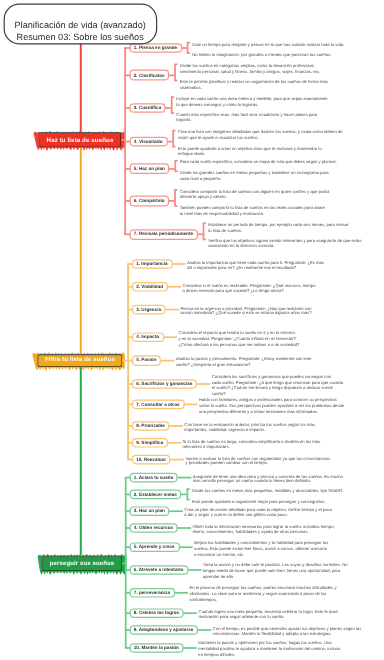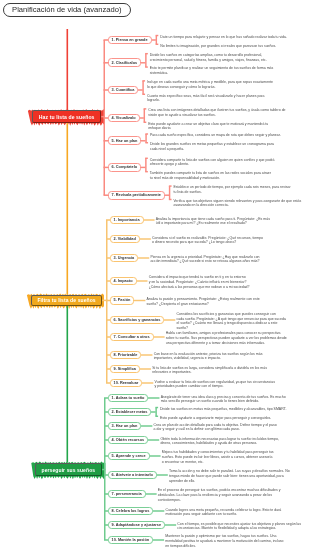--- a/index.html
+++ b/index.html
@@ -2,23 +2,23 @@
 <html><head>
 <meta charset="utf-8">
 <title>Planificacion de vida - Resumen 03</title>
 <style>
 html,body{margin:0;padding:0;background:#ffffff;}
 body{width:310px;height:550px;overflow:hidden;position:relative;
  font-family:"Liberation Sans",sans-serif;}
 #map{position:absolute;left:0;top:0;width:310px;height:550px;}
 #links{position:absolute;left:0;top:0;width:310px;height:550px;overflow:visible;}
 
-.title-box{position:absolute;left:2.7px;top:2.6px;width:128.2px;height:14px;
+.title-box{position:absolute;left:2.7px;top:2.6px;width:128.2px;height:34px;
  border:0.85px solid #3c3c3c;border-radius:13px;background:#fff;box-sizing:border-box;
- display:flex;flex-direction:column;align-items:center;justify-content:center;z-index:5;}
+ display:flex;flex-direction:column;align-items:center;justify-content:flex-end;z-index:5;}
 .title-box span{display:block;font-size:7.6px;line-height:9.6px;color:#2b2b2b;
  white-space:nowrap;}
 
 .hub{position:absolute;box-sizing:border-box;display:flex;align-items:center;
  justify-content:center;color:#fff;font-weight:bold;white-space:nowrap;
  border-radius:2.2px;z-index:4;letter-spacing:0.1px;}
 .hub.red{background:#ee3124;font-size:5.1px;border:1.05px solid #5a5a5a;border-bottom-color:#7a2018;border-right-color:#7a2018;}
 .hub.orange{background:#f0a81e;font-size:5.0px;border:1.05px solid #5a5a5a;border-bottom-color:#6e5213;border-right-color:#6e5213;}
 .hub.green{background:#1f9c44;font-size:5.0px;border:1.05px solid #5a5a5a;border-bottom-color:#14592a;border-right-color:#14592a;}
 
@@ -123,20 +123,21 @@
       <rect x="145.040625" y="493.275" width="11.599999999999989" height="1.45" fill="#6ecb8e"></rect>
       <rect x="104" y="510.25" width="4.7" height="1.5" fill="#6ecb8e"></rect>
       <rect x="152.7125" y="510.275" width="11.599999999999989" height="1.45" fill="#6ecb8e"></rect>
       <rect x="104" y="524.25" width="4.7" height="1.5" fill="#6ecb8e"></rect>
       <rect x="164.540625" y="524.275" width="11.599999999999989" height="1.45" fill="#6ecb8e"></rect>
       <rect x="104" y="539.25" width="4.7" height="1.5" fill="#6ecb8e"></rect>
       <rect x="152.49375" y="539.275" width="11.599999999999989" height="1.45" fill="#6ecb8e"></rect>
     </svg>
   <div class="title-box">
     <span>Planificación de vida (avanzado)</span>
+    <span>Resumen 03: Sobre los sueños</span>
   </div>
 <div class="hub red" style="left: 32.2px; top: 110.3px; width: 69px; height: 12.7px;">
       <span>Haz tu lista de sueños</span>
     </div>
     <div class="node red" style="left: 107.5px; top: 35.65px; height: 8.7px; padding: 0px 3px;">
       <span>1. Piensa en grande</span>
     </div>
     <div class="subgrp" style="left: 160.209px; top: 34.75px;">
       <div class="subline">Date un tiempo para relajarte y pensar en lo que has soñado realizar toda tu vida.</div>
     </div>

